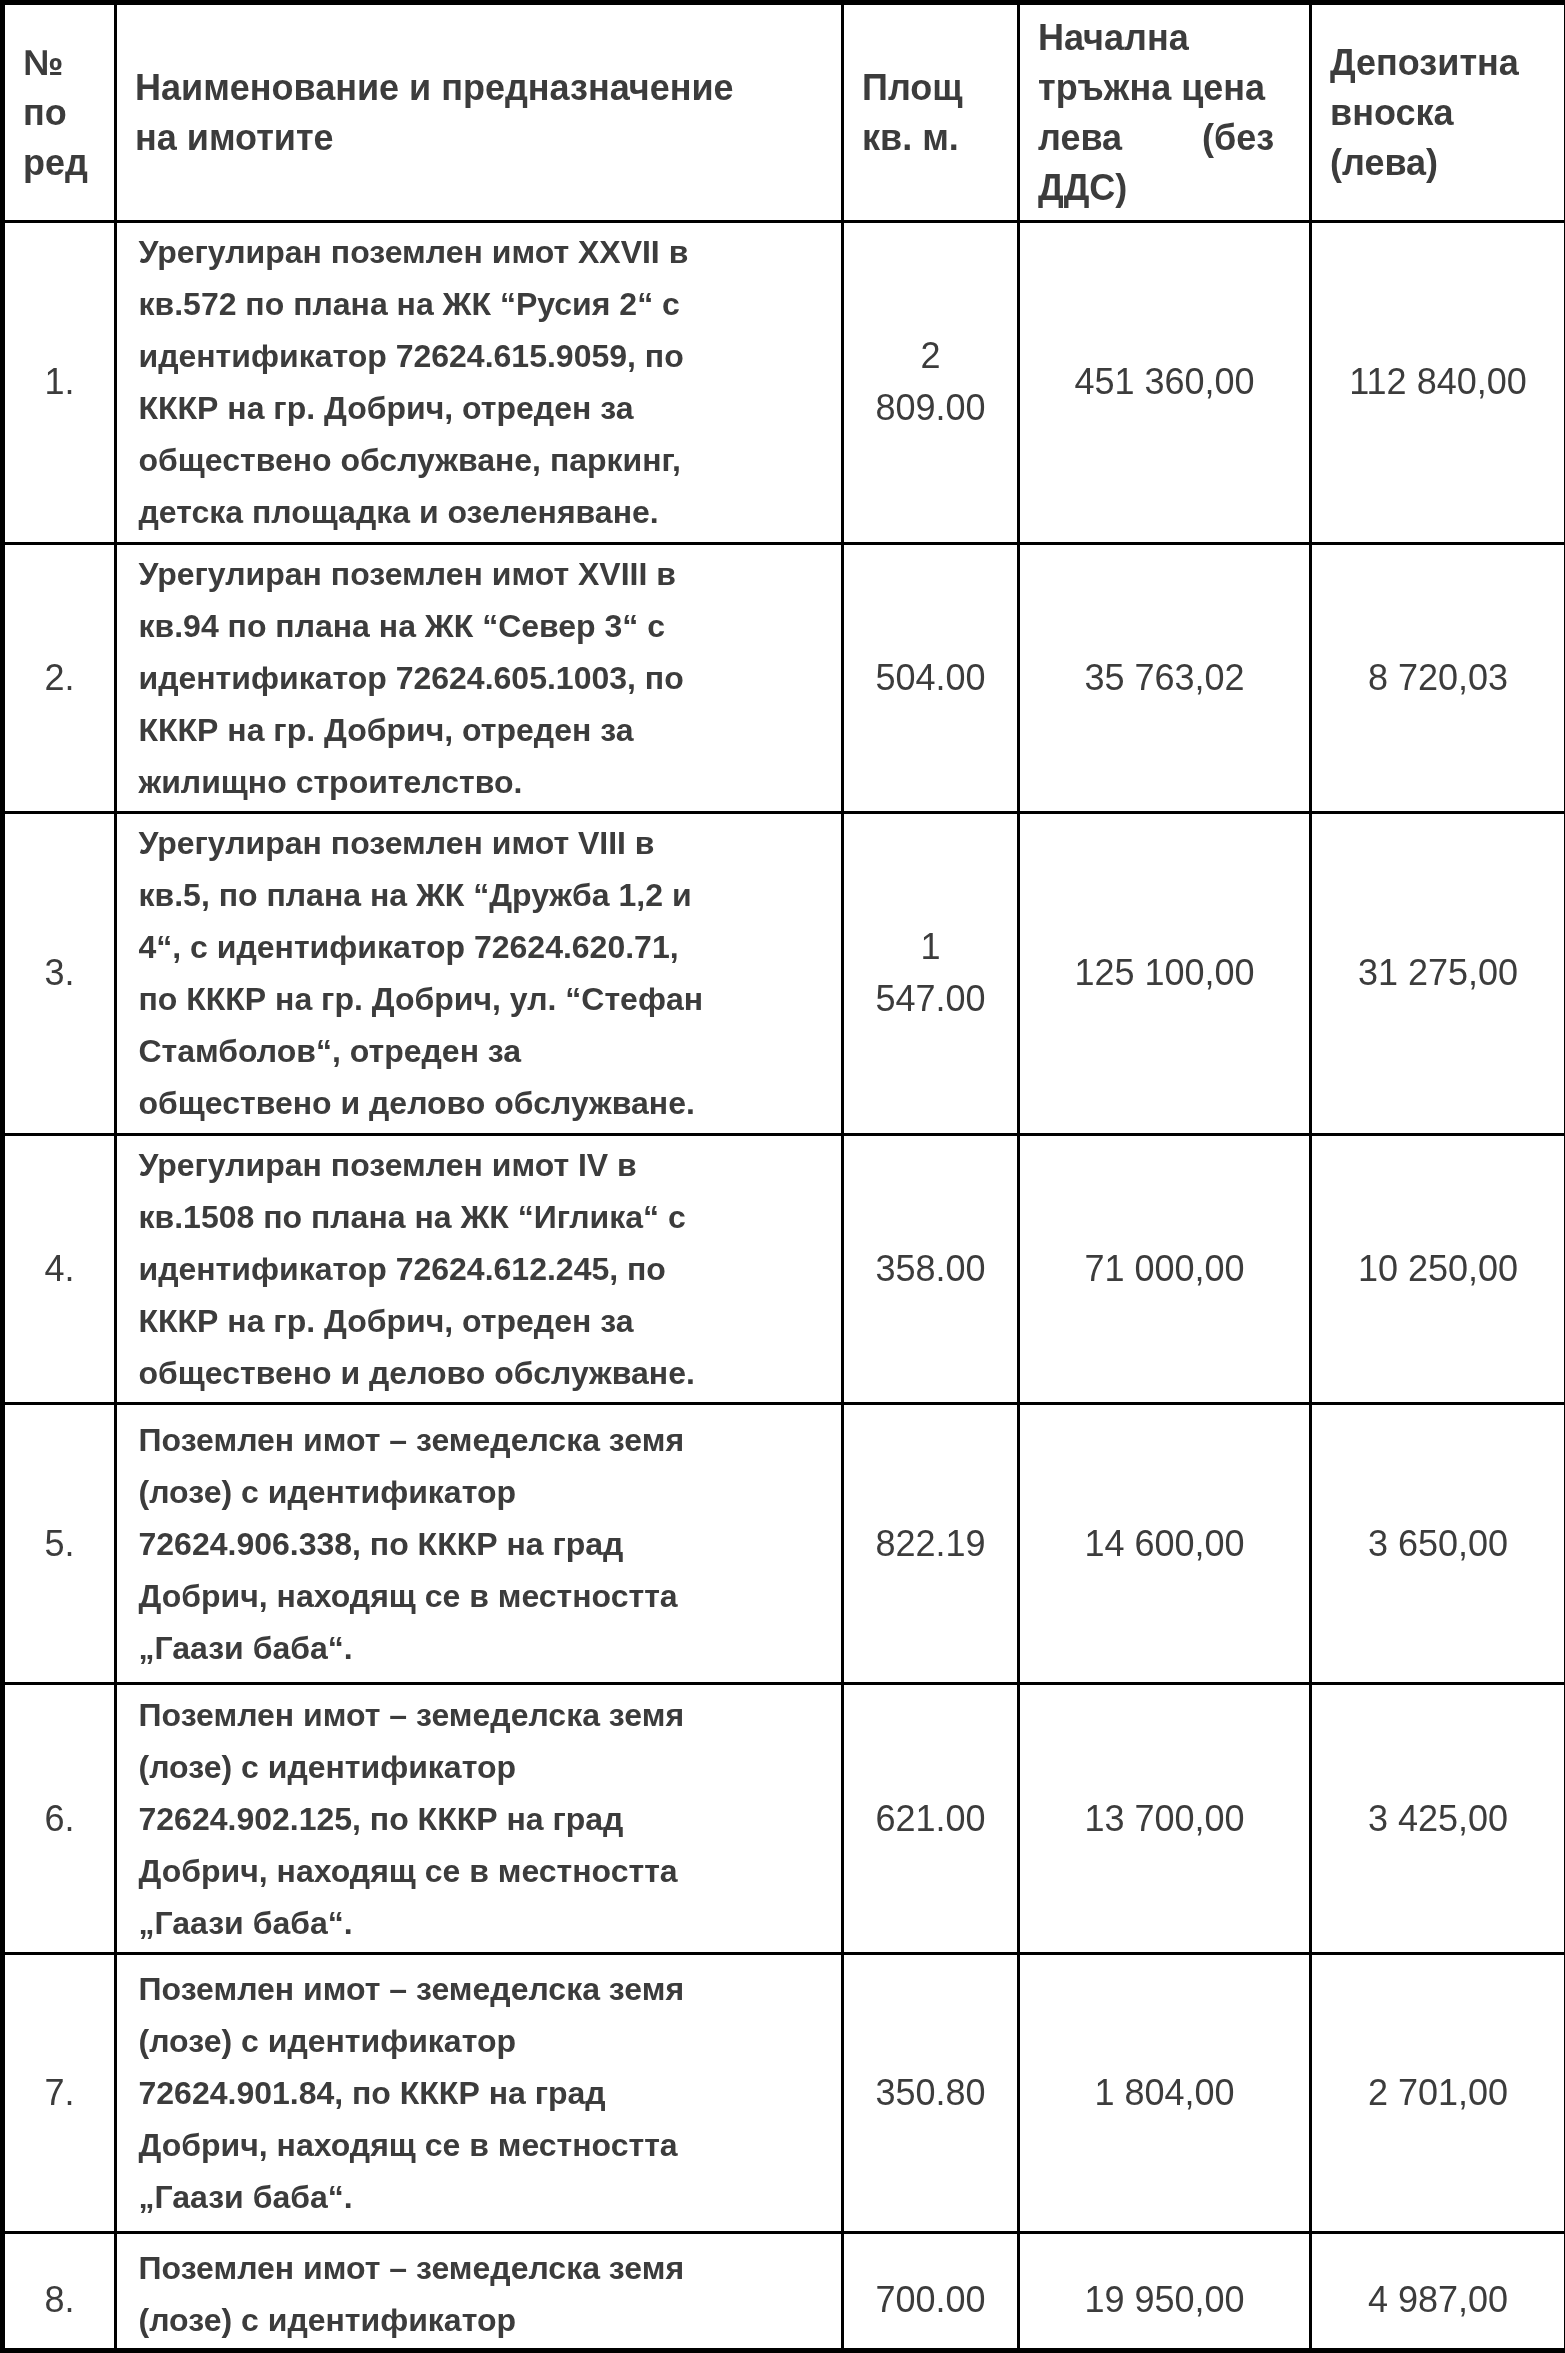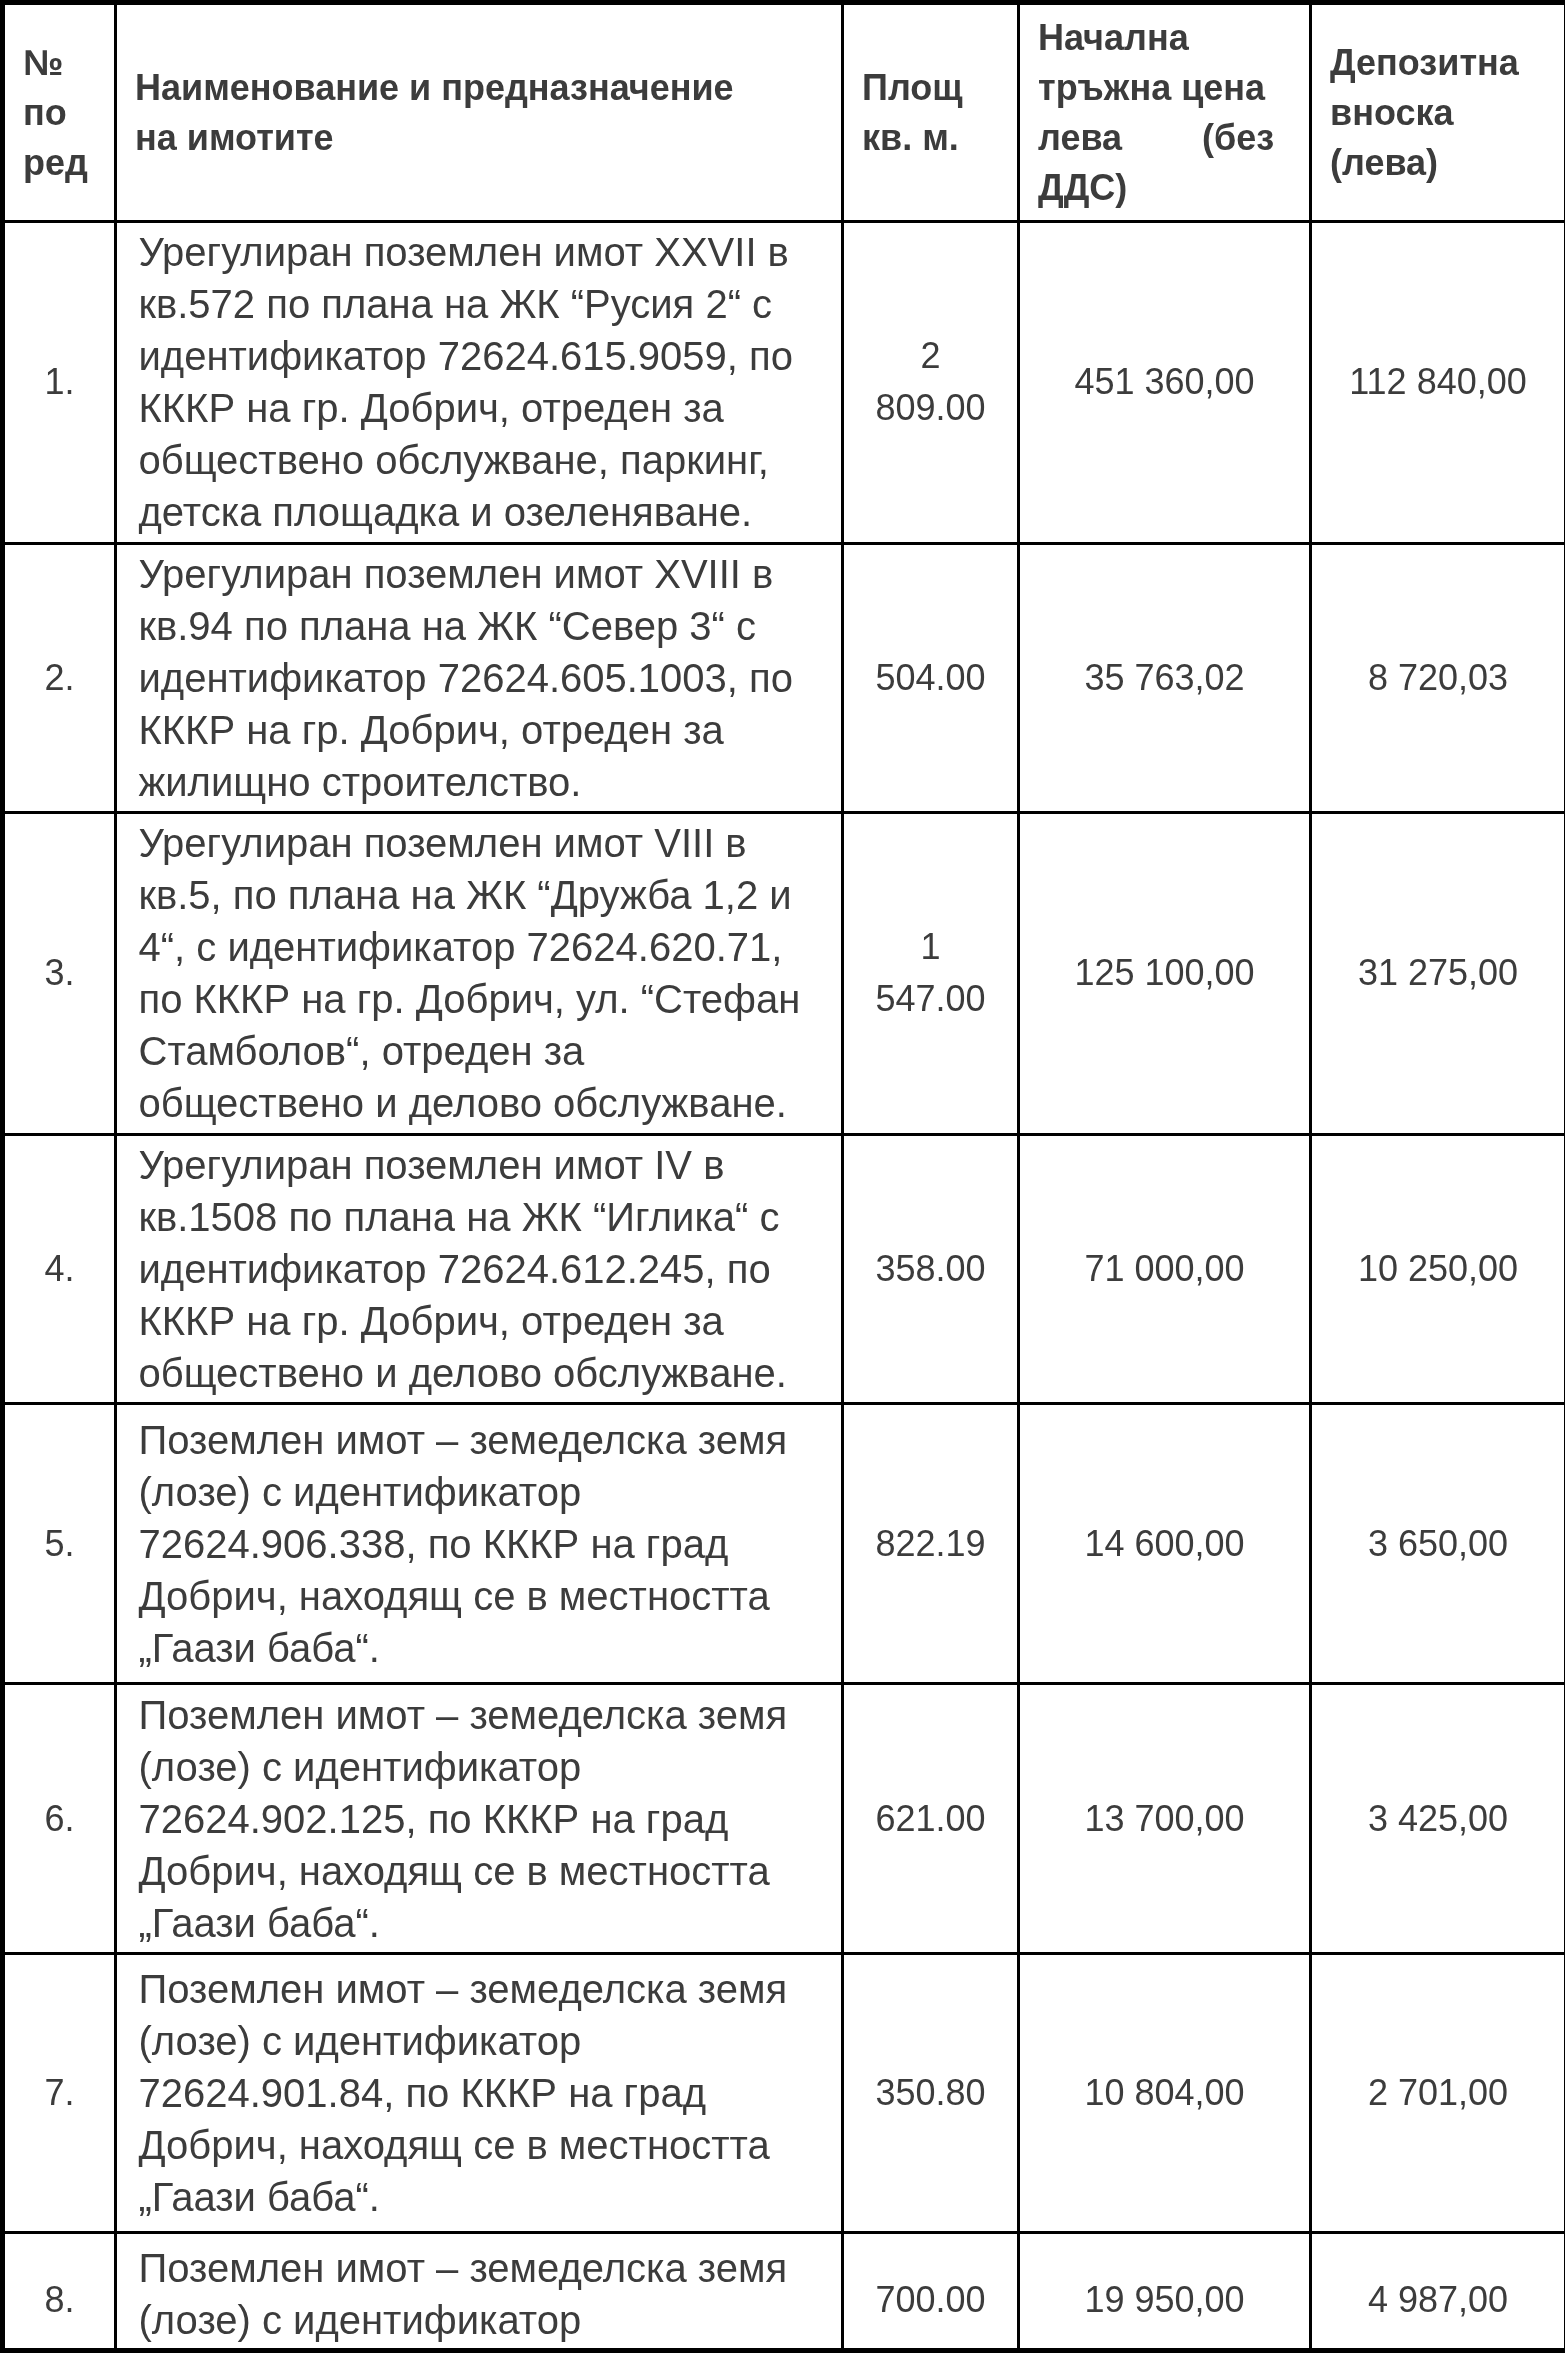--- a/index.html
+++ b/index.html
@@ -50,26 +50,27 @@
     color:#3c3c3c;
   }
   td.num{
     font-size:36px;
     line-height:52px;
     text-align:center;
     vertical-align:middle;
     white-space:pre-line;
   }
   td.desc{
-    font-size:40px;
+    font-size:32px;
     line-height:52px;
     text-align:left;
     vertical-align:middle;
     white-space:pre-line;
     padding:3.3px 10px 3.3px 21.5px;
+    font-weight:bold;
   }
   td.val{
     font-size:36px;
     line-height:52px;
     text-align:center;
     vertical-align:middle;
     white-space:pre-line;
   }
   
   tr.row-cut td{vertical-align:top;}
@@ -185,21 +186,21 @@
         <td class="val">3 425,00</td>
       </tr>
       <tr class="r7">
         <td class="num">7.</td>
         <td class="desc">Поземлен имот – земеделска земя
 (лозе) с идентификатор
 72624.901.84, по КККР на град
 Добрич, находящ се в местността
 „Гаази баба“.</td>
         <td class="val">350.80</td>
-        <td class="val">10 804,00</td>
+        <td class="val">1 804,00</td>
         <td class="val">2 701,00</td>
       </tr>
       <tr class="r8 row-cut">
         <td class="num">8.</td>
         <td class="desc">Поземлен имот – земеделска земя
 (лозе) с идентификатор
 72624.903.7, по КККР на град</td>
         <td class="val">700.00</td>
         <td class="val">19 950,00</td>
         <td class="val">4 987,00</td>

